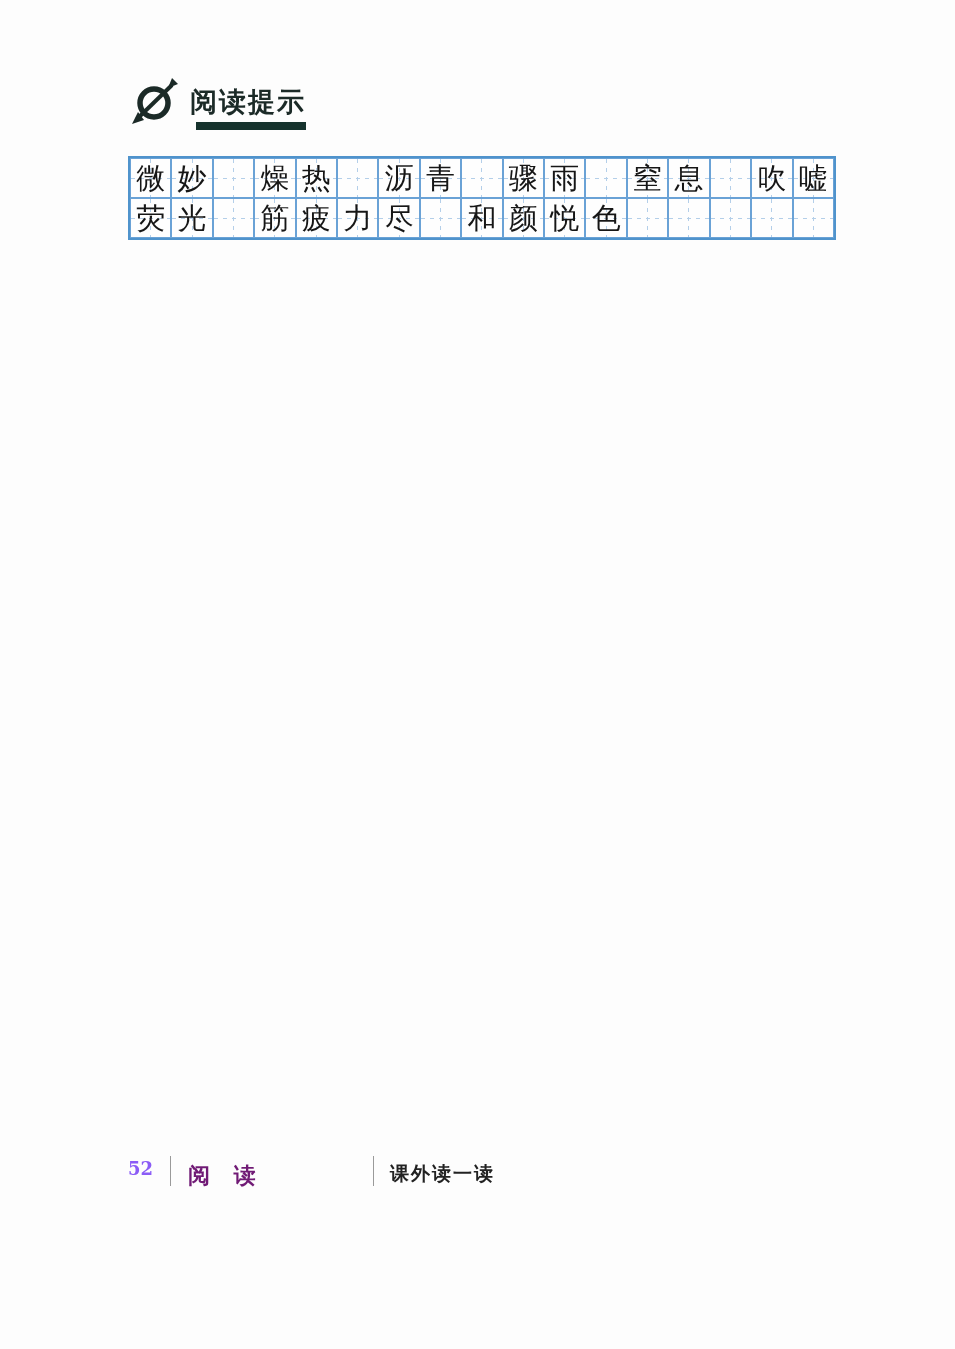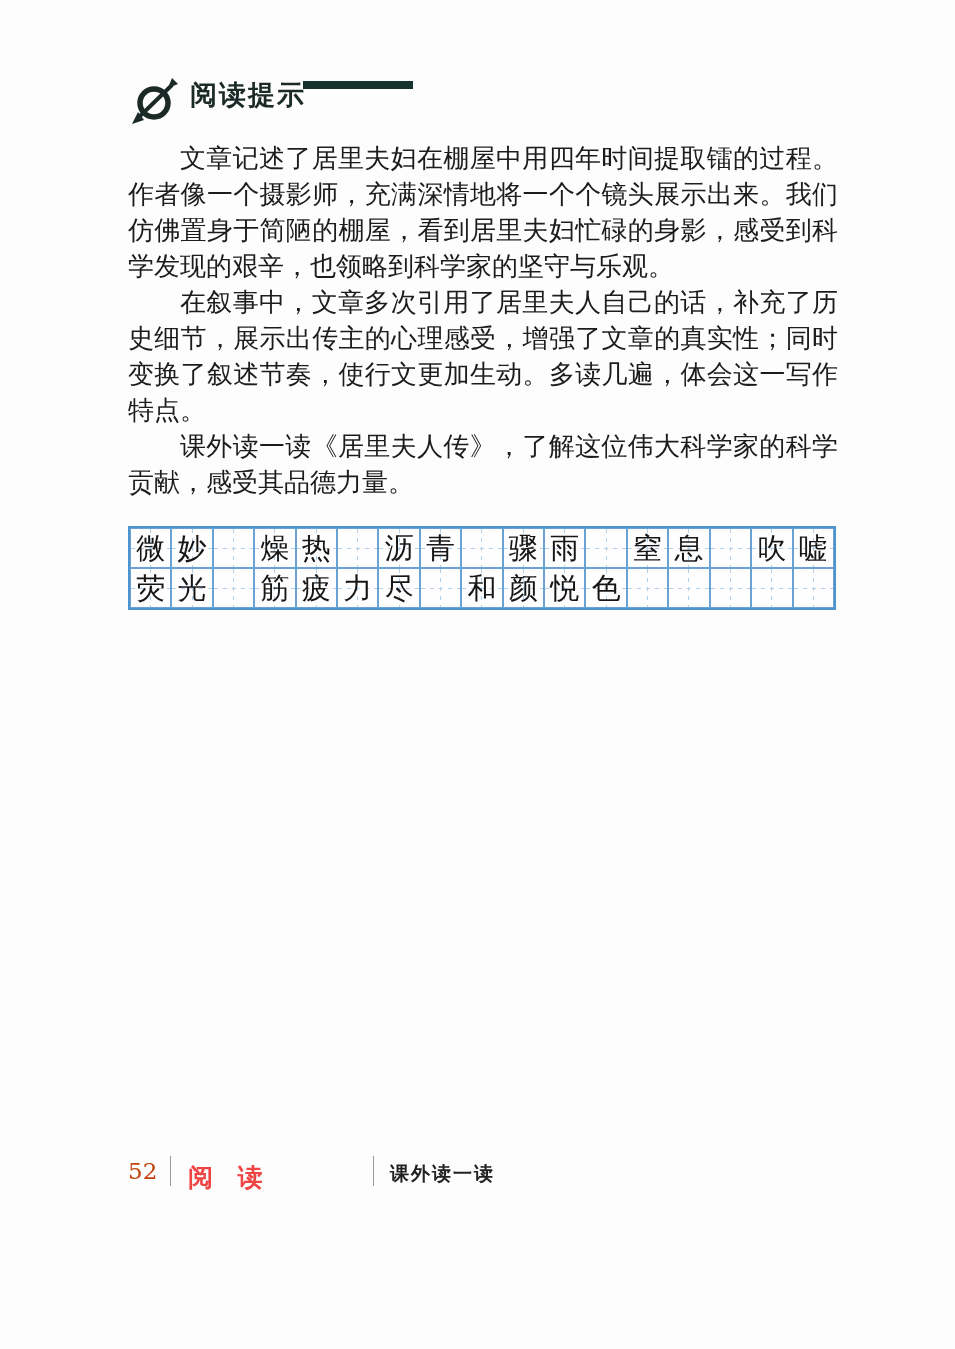--- a/index.html
+++ b/index.html
@@ -4,21 +4,21 @@
 <style>
   html,body{margin:0;padding:0;background:#e9e9e9;}
   .page{
     position:relative;width:955px;height:1349px;background:#fdfdfd;
     font-family:"DejaVu Sans","Liberation Sans",sans-serif;color:#1f1f1f;overflow:hidden;
   }
   .content{position:absolute;left:128px;top:0;width:710px;}
   
   .sec-header{display:flex;align-items:flex-start;gap:8px;}
   .sec-icon{width:54px;height:54px;flex:0 0 auto;}
-  .title-wrap{display:flex;flex-direction:row;margin-top:4px;}
+  .title-wrap{display:flex;flex-direction:column;margin-top:11px;align-items:flex-end;}
   .sec-title{
     font-size:27px;font-weight:700;letter-spacing:2px;margin:0;line-height:34px;
     font-family:"DejaVu Serif","Liberation Serif",serif;
   }
   .sec-title.dark{color:#1b2a27;}
   .sec-title.blue{color:var(--accent-blue,#1a93c8);}
   .underline{height:8px;width:110px;margin-top:3px;margin-left:-3px;}
   .underline.dark{background:var(--accent-dark,#16332d);}
   .underline.blue{background:var(--accent-blue,#1a93c8);}
   
@@ -42,25 +42,25 @@
     font-family:"DejaVu Serif","Liberation Serif",serif;
     background-image:
       repeating-linear-gradient(to right,#b4cfe9 0 4px,transparent 4px 9px),
       repeating-linear-gradient(to bottom,#b4cfe9 0 4px,transparent 4px 9px);
     background-size:100% 1px,1px 100%;
     background-position:0 center,center 0;
     background-repeat:no-repeat;
   }
   
   .footer{position:absolute;left:128px;top:1158px;width:710px;height:30px;font-family:"DejaVu Serif","Liberation Serif",serif;}
-  .footer .pagenum{position:absolute;left:0;top:0;font-size:23px;font-weight:400;color:#c2410c;}
+  .footer .pagenum{position:absolute;left:0;top:0;font-size:18px;font-weight:700;color:#8b5cf6;}
   .footer .vbar{position:absolute;top:-2px;width:1px;height:30px;background:#9a9a9a;}
   .footer .vbar.b1{left:42px;}
   .footer .vbar.b2{left:245px;}
-  .footer .seclabel{position:absolute;left:60px;top:3px;font-size:25px;font-weight:700;letter-spacing:8px;color:#ef4444;}
+  .footer .seclabel{position:absolute;left:60px;top:3px;font-size:22px;font-weight:700;letter-spacing:8px;color:#701a75;}
   .footer .unitlabel{position:absolute;left:262px;top:3px;font-size:19px;font-weight:700;letter-spacing:2px;color:#222;}
 </style>
 </head>
 <body>
 
 <div class="page">
   <div class="content">
 
     <section class="section-tip">
       <div class="sec-header">
@@ -70,25 +70,20 @@
             <line x1="9" y1="45" x2="44" y2="11" stroke="#1b2a27" stroke-width="4"></line>
             <polygon points="44,4 50,10 40,14" fill="#1b2a27"></polygon>
             <polygon points="4,50 10,38 16,46" fill="#1b2a27"></polygon>
           </svg>
         </span>
         <div class="title-wrap">
           <h2 class="sec-title dark">阅读提示</h2>
           <div class="underline dark"></div>
         </div>
       </div>
-      <div class="paras">
-          <p>文章记述了居里夫妇在棚屋中用四年时间提取镭的过程。作者像一个摄影师，充满深情地将一个个镜头展示出来。我们仿佛置身于简陋的棚屋，看到居里夫妇忙碌的身影，感受到科学发现的艰辛，也领略到科学家的坚守与乐观。</p>
-          <p>在叙事中，文章多次引用了居里夫人自己的话，补充了历史细节，展示出传主的心理感受，增强了文章的真实性；同时变换了叙述节奏，使行文更加生动。多读几遍，体会这一写作特点。</p>
-          <p>课外读一读《居里夫人传》，了解这位伟大科学家的科学贡献，感受其品德力量。</p>
-        </div>
     </section>
 
     <section class="section-rw">
       <div class="char-grid">
           <div class="grid-row">
             <div class="cell">微</div>
             <div class="cell">妙</div>
             <div class="cell"></div>
             <div class="cell">燥</div>
             <div class="cell">热</div>

